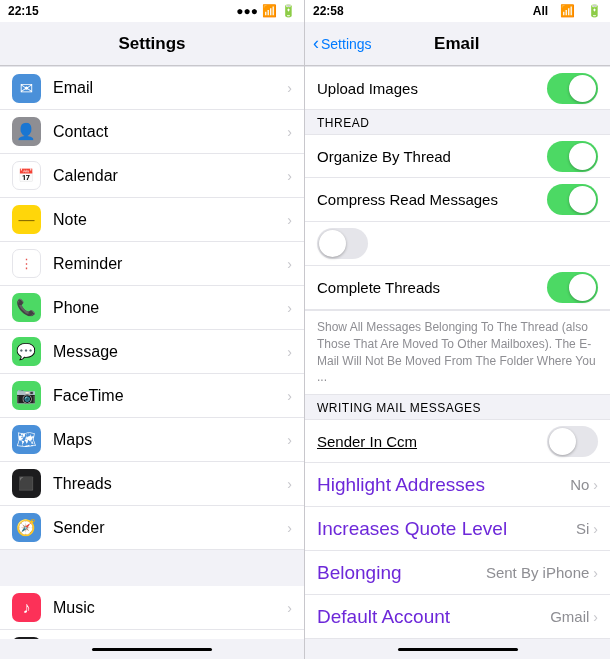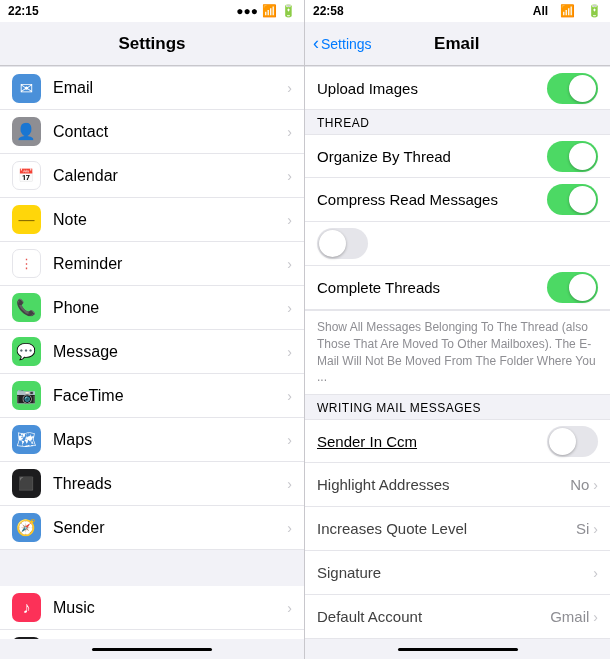--- a/index.html
+++ b/index.html
@@ -241,22 +241,22 @@
       display: flex;
       align-items: center;
       background: #fff;
       height: 44px;
       padding: 0 12px;
       border-bottom: 1px solid #e5e5ea;
     }
 
     .value-label {
       flex: 1;
-      font-size: 15px;
-      color: #404040;
+      font-size: 19px;
+      color: #6d28d9;
     }
 
     .value-text {
       font-size: 15px;
       color: #8e8e93;
       margin-right: 4px;
     }
 
     .value-chevron {
       color: #c7c7cc;
@@ -449,21 +449,22 @@
       <span class="value-label">Highlight Addresses</span>
       <span class="value-text">No</span>
       <span class="value-chevron">›</span>
     </div>
     <div class="value-item">
       <span class="value-label">Increases Quote Level</span>
       <span class="value-text">Si</span>
       <span class="value-chevron">›</span>
     </div>
     <div class="value-item">
-      <span class="value-label">Signature</span>
+      <span class="value-label">Belonging</span>
+      <span class="value-text">Sent By iPhone</span>
       <span class="value-chevron">›</span>
     </div>
     <div class="value-item">
       <span class="value-label">Default Account</span>
       <span class="value-text">Gmail</span>
       <span class="value-chevron">›</span>
     </div>
 
   </div>
   <div class="home-indicator-area">

